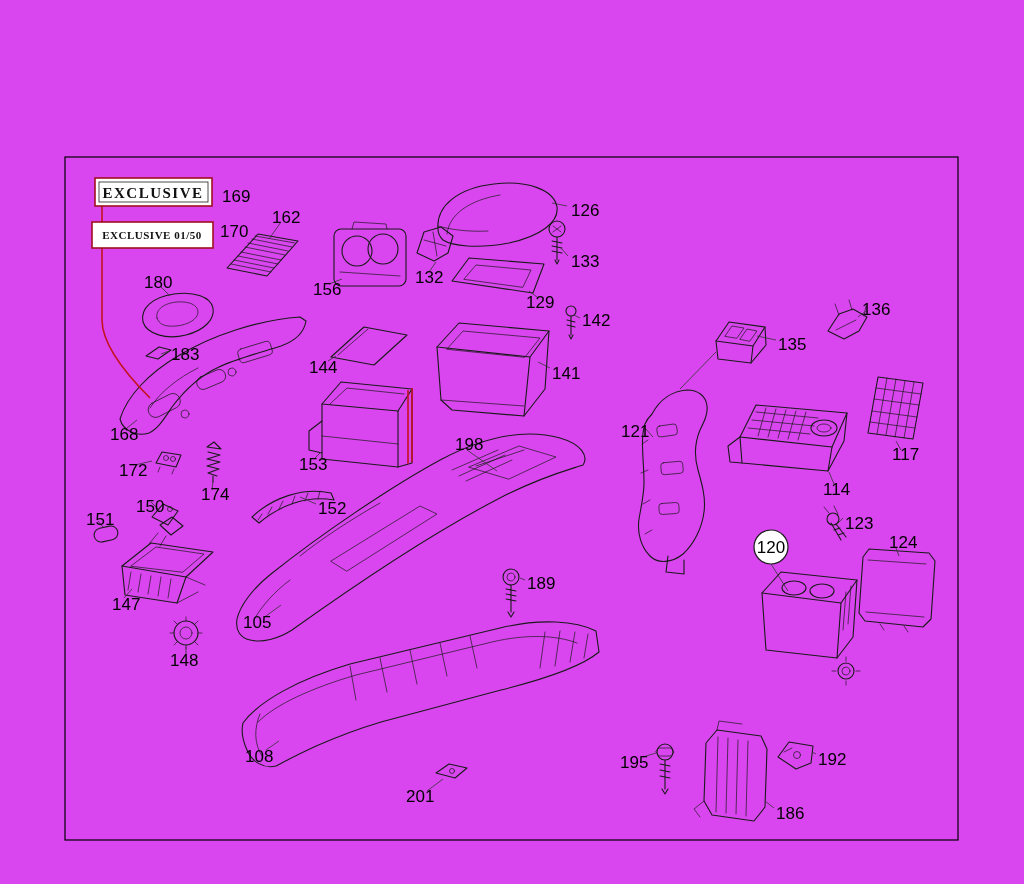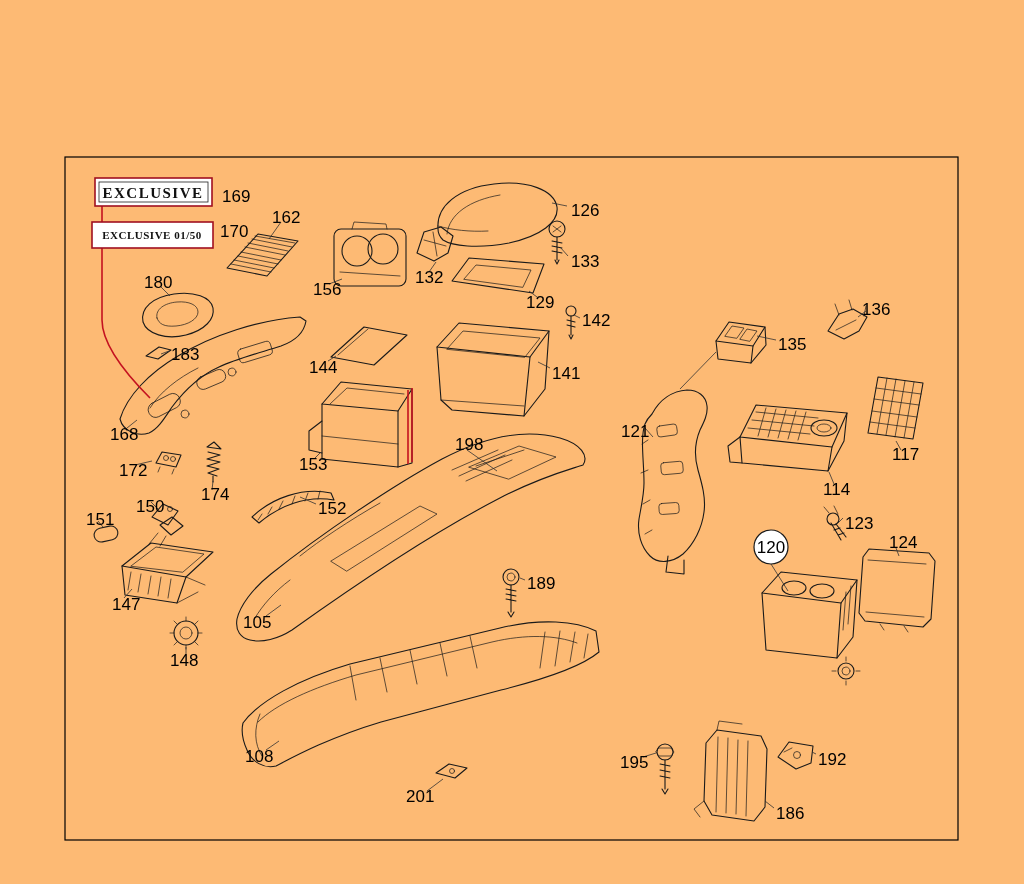--- a/index.html
+++ b/index.html
@@ -1,16 +1,16 @@
 <!DOCTYPE html>
 <html><head>
 <meta charset="utf-8">
 <style>
   html,body{margin:0;padding:0;background:#fff;}
-  .stage{position:relative;width:1024px;height:884px;background:#fdba74;overflow:hidden;
+  .stage{position:relative;width:1024px;height:884px;background:#d946ef;overflow:hidden;
          font-family:"Liberation Sans",sans-serif;}
   svg{display:block;}
   .frame{fill:none;stroke:#000;stroke-width:1.2;}
   .art path,.art rect,.art circle,.art ellipse{fill:none;stroke:#1a1a1a;stroke-width:1.1;
     stroke-linecap:round;stroke-linejoin:round;}
   .art .thin{stroke-width:0.7;}
   .lead{fill:none;stroke:#333;stroke-width:0.8;}
   .redline{fill:none;stroke-width:1.6;}
   .bubble{fill:#fff;stroke:#1a1a1a;stroke-width:1.2;}
   .badge-rect{fill:#fff;stroke-width:1.6;}

